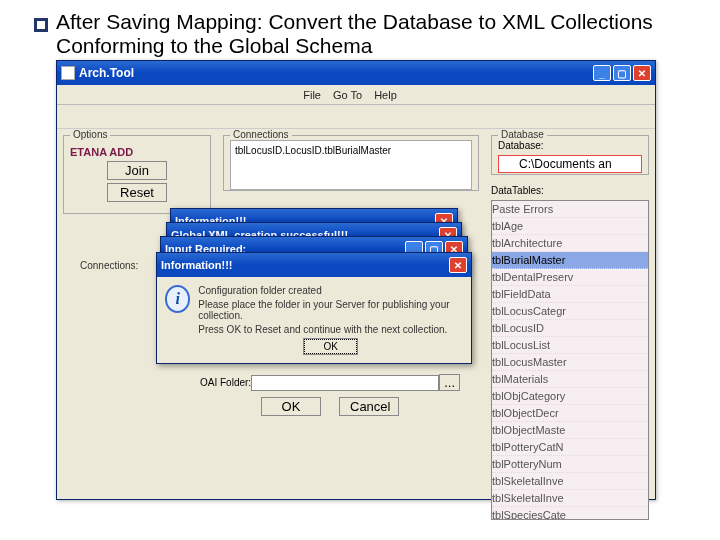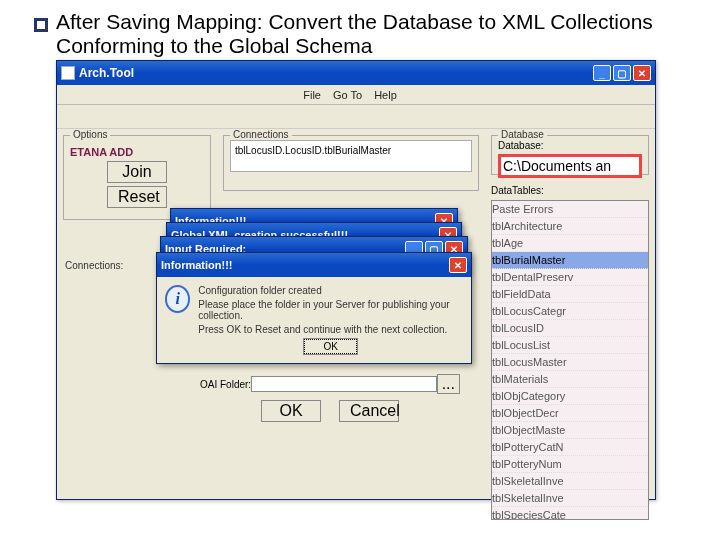--- a/index.html
+++ b/index.html
@@ -10,32 +10,32 @@
   .xp-titlebar { height: 24px; background: linear-gradient(#2a6ad3,#0a48c0 50%,#0a48c0); display: flex; align-items: center; padding: 0 4px; color: #fff; font-size: 12px; font-weight: bold; }
   .xp-titlebar .icon { width: 14px; height: 14px; background: #fff; border: 1px solid #aaa; margin-right: 4px; display: inline-block; }
   .xp-titlebar .spacer { flex: 1; }
   .xp-btn { width: 18px; height: 16px; margin-left: 2px; border: 1px solid #fff; border-radius: 2px; font-size: 10px; display: flex; align-items: center; justify-content: center; color: #fff; }
   .xp-min { background: #3c81e8; }
   .xp-max { background: #3c81e8; }
   .xp-close { background: #e04030; }
   .menubar { height: 20px; background: #ece9d8; border-bottom: 1px solid #bbb; display: flex; align-items: center; padding: 0 4px; font-size: 11px; color: #222; justify-content: center; }
   .menubar span { margin-right: 12px; }
   .toolbar { height: 24px; border-bottom: 1px solid #ccc; display: flex; align-items: center; padding: 0 8px; gap: 12px; }
-  .btn { background: #ece9d8; border: 1px solid #888; font-size: 16px; padding: 1px 10px; min-width: 46px; text-align: center; }
+  .btn { background: #ece9d8; border: 1px solid #888; font-size: 13px; padding: 1px 10px; min-width: 46px; text-align: center; }
   .body-area { display: flex; height: calc(100% - 68px); }
   .left-col { width: 160px; padding: 6px; }
   .group { border: 1px solid #aaa; background: #ece9d8; margin-bottom: 8px; padding: 4px 6px 8px; position: relative; }
   .group-title { position: absolute; top: -7px; left: 6px; background: #ece9d8; font-size: 10px; padding: 0 3px; color: #333; }
   .options-text { font-size: 11px; color: #7a1a4a; font-weight: bold; margin: 6px 0 2px; }
   .options-btns button { display: block; margin: 3px auto; width: 60px; }
   .mid-col { flex: 1; padding: 6px; position: relative; }
   .right-col { width: 170px; padding: 6px; }
-  .conn-box { border: 1px solid #aaa; height: 32px; padding: 4px; font-size: 10px; background: #fff; overflow: hidden; }
+  .conn-box { border: 1px solid #aaa; height: 50px; padding: 4px; font-size: 10px; background: #fff; overflow: hidden; }
   .db-label { font-size: 10px; margin-bottom: 3px; }
-  .db-input { width: 100%; font-size: 14px; padding: 1px 2px; border: 3px solid #ef4444; background: #fff; }
+  .db-input { width: 100%; font-size: 12px; padding: 1px 20px; border: 1px solid #ef4444; background: #fff; }
   .datatables-title { font-size: 10px; font-weight: normal; margin: 10px 0 4px; }
   .table-list { border: 1px solid #888; background: #fff; height: 320px; overflow: hidden; }
   .table-header { background: #7a1a2e; color: #fff; font-size: 9px; padding: 2px 4px; }
   .table-row { font-size: 11px; padding: 2px 0; border-bottom: 1px dotted #ddd; background: #f6eef0; color: #555; white-space: nowrap; overflow: hidden; }
   .table-row.sel { background: #8aa8e6; color: #000; position: relative; }
   .table-row.sel::before { content: "▶"; position: absolute; left: -10px; font-size: 8px; color: #000; }
   .dialog { position: absolute; background: #ece9d8; border: 1px solid #0a246a; box-shadow: 2px 2px 6px rgba(0,0,0,.4); }
   .dialog .xp-titlebar { font-size: 11px; }
   .d1 { left: 170px; top: 208px; width: 288px; height: 30px; }
   .d2 { left: 166px; top: 222px; width: 296px; height: 30px; }
@@ -44,21 +44,21 @@
   .d4-body { display: flex; padding: 8px; gap: 8px; font-size: 10px; color: #333; }
   .info-icon { width: 28px; height: 28px; border-radius: 50%; background: #e8f0fb; border: 2px solid #3a6ad0; display: flex; align-items: center; justify-content: center; font-weight: bold; color: #1a4aa0; font-size: 16px; font-style: italic; font-family: Georgia, serif; }
   .d4-text p { margin-bottom: 2px; line-height: 1.15; }
   .d4-btn-row { text-align: center; margin-top: 4px; }
   .d4-btn-row button { padding: 1px 18px; font-size: 10px; border: 1px dotted #000; outline: 1px solid #888; background: #ece9d8; }
   .oai-area { position: absolute; left: 200px; top: 374px; width: 260px; font-size: 10px; }
   .oai-row { display: flex; align-items: center; margin-bottom: 6px; }
   .oai-row input { flex: 1; height: 16px; border: 1px solid #888; background: #fff; font-size: 10px; }
   .oai-btns { display: flex; gap: 18px; justify-content: center; }
   .oai-btns button { width: 60px; }
-  .conn-lower { position: absolute; left: 65px; top: 260px; font-size: 10px; color: #333; }
+  .conn-lower { position: absolute; left: 80px; top: 260px; font-size: 10px; color: #333; }
 </style>
 </head>
 <body>
 
 <div class="slide-bullet"></div>
 <div class="slide-title">After Saving Mapping: Convert the Database to XML Collections Conforming to the Global Schema</div>
 
 <div class="app-window">
   <div class="xp-titlebar">
     <span class="icon"></span>
@@ -97,22 +97,22 @@
     <div class="right-col">
       <div class="group" style="height:40px">
         <span class="group-title">Database</span>
         <div class="db-label">Database:</div>
         <input class="db-input" value="C:\Documents an" style="">
       </div>
       <div class="datatables-title">DataTables:</div>
       <div class="table-list">
         <div id="rows">
             <div class="table-row">Paste Errors</div>
+            <div class="table-row">tblAge</div>
             <div class="table-row">tblArchitecture</div>
-            <div class="table-row">tblAge</div>
             <div class="table-row sel">tblBurialMaster</div>
             <div class="table-row">tblDentalPreserv</div>
             <div class="table-row">tblFieldData</div>
             <div class="table-row">tblLocusCategr</div>
             <div class="table-row">tblLocusID</div>
             <div class="table-row">tblLocusList</div>
             <div class="table-row">tblLocusMaster</div>
             <div class="table-row">tblMaterials</div>
             <div class="table-row">tblObjCategory</div>
             <div class="table-row">tblObjectDecr</div>

